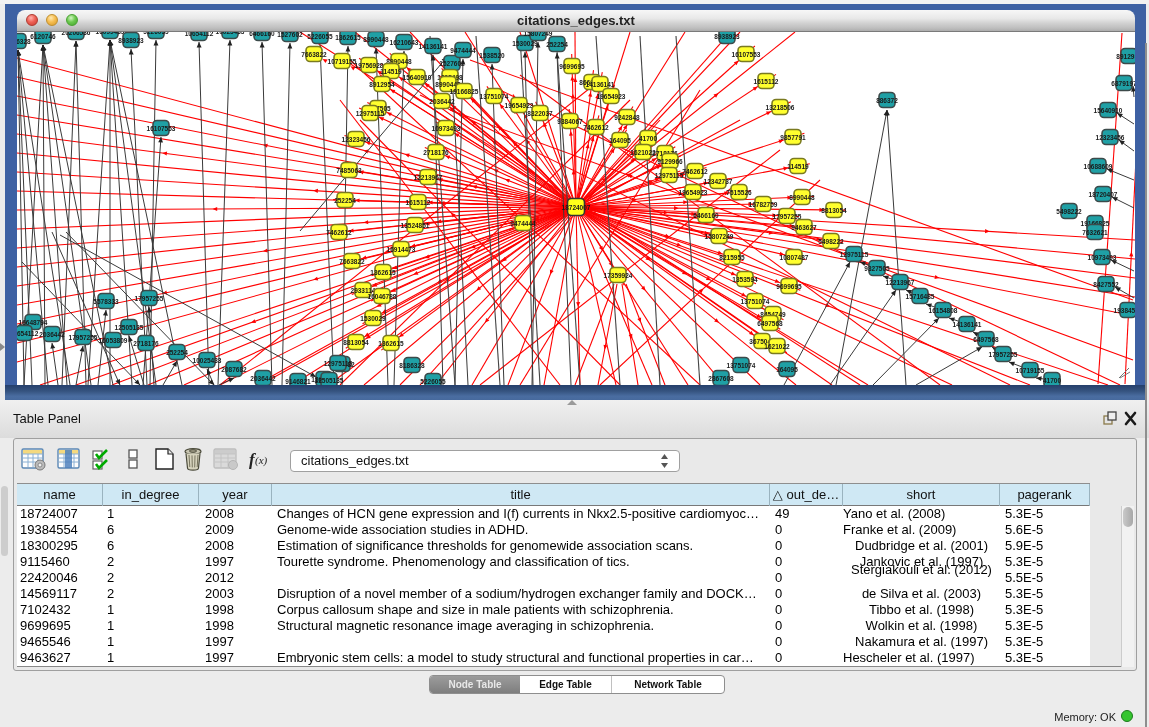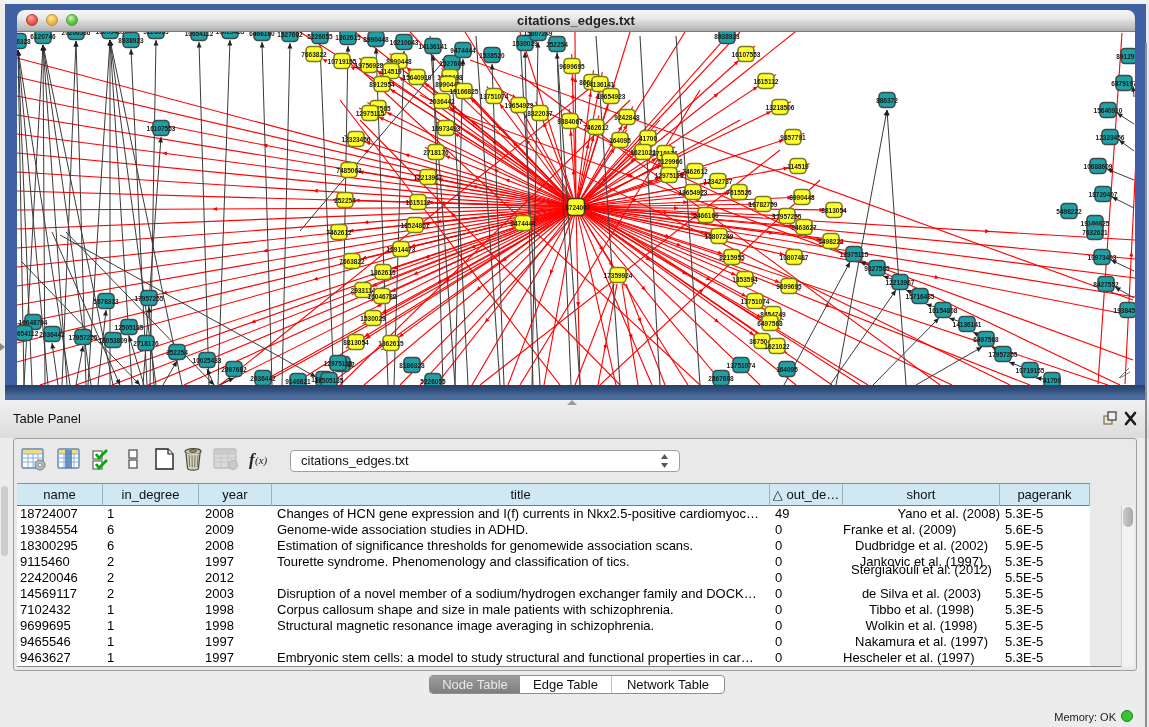--- a/index.html
+++ b/index.html
@@ -17,21 +17,21 @@
 #container{position:absolute;left:13px;top:438px;width:1124px;height:233px;background:#e9e9e9;border:1px solid #9f9f9f;border-radius:3px}
 #combo{position:absolute;left:290px;top:450px;width:390px;height:22px;background:#fff;border:1px solid #a0a0a0;border-radius:4px;font-size:13px;color:#111;line-height:20px;padding-left:10px}
 #thead{position:absolute;left:17px;top:483px;width:1073px;height:23px;background:#cfe8f4;border-top:1px solid #8e8e8e;border-bottom:1px solid #787878}
 .hc{position:absolute;top:0;height:22px;border-right:1px solid #9ab3bf;text-align:center;font-size:13px;color:#111;line-height:22px}
 #rows{position:absolute;left:17px;top:506px;width:1073px;height:160px;background:#fff;font-size:13px;color:#000}
 .row{position:absolute;height:16px;line-height:16px;white-space:nowrap}
 #tbl-bottom{position:absolute;left:17px;top:666px;width:1117px;height:1px;background:#888}
 #sb{position:absolute;left:1121px;top:506px;width:13px;height:161px;background:#f2f2f2;border-left:1px solid #ccc}
 #sbthumb{position:absolute;left:1122.5px;top:507px;width:10px;height:20px;background:linear-gradient(90deg,#c9c9c9,#a8a8a8);border-radius:5px}
 #tabs{position:absolute;left:429px;top:675px;height:19px;display:flex;border:1px solid #8e8e8e;border-radius:4px;overflow:hidden;background:#fff}
-.tab{font-size:13px;font-weight:normal;text-align:center;line-height:18px;color:#111}
+.tab{font-size:10px;font-weight:bold;text-align:center;line-height:18px;color:#111}
 #tab1{width:90px;background:linear-gradient(180deg,#9c9c9c,#7e7e7e);color:#e8e8e8}
 #tab2{width:92px;border-right:1px solid #c0c0c0}
 #tab3{width:112px}
 #mem{position:absolute;right:33px;top:711px;font-size:11px;color:#222}
 #memdot{position:absolute;right:16px;top:710px;width:12px;height:12px;border-radius:50%;background:#35c52f;border:1.5px solid #1c7a1c}
 #redge{position:absolute;left:1145px;top:43px;width:2px;height:684px;background:#8e8e8e}
 #lstrip{position:absolute;left:1px;top:486px;width:7px;height:70px;background:#cdcdcd;border-radius:4px}
 #grip{position:absolute;left:567px;top:400px;width:0;height:0;border-left:5px solid transparent;border-right:5px solid transparent;border-bottom:5px solid #9a9a9a}
 
 </style></head><body>
@@ -866,35 +866,35 @@
     <div class="hc" style="left:753px;width:73px">△ out_de…</div>
     <div class="hc" style="left:826px;width:157px">short</div>
     <div class="hc" style="left:983px;width:90px">pagerank</div>
   </div>
 <div id="rows">
     <div class="row" style="top:0px;left:3px">18724007</div>
     <div class="row" style="top:0px;left:90px">1</div>
     <div class="row" style="top:0px;left:188px">2008</div>
     <div class="row" style="top:0px;left:260px">Changes of HCN gene expression and I(f) currents in Nkx2.5‑positive cardiomyoc…</div>
     <div class="row" style="top:0px;left:758px">49</div>
-    <div class="row" style="top:0px;left:826px;width:157px;text-align:right">Yano et al. (2008)</div>
+    <div class="row" style="top:0px;left:826px;width:157px;text-align:left">Yano et al. (2008)</div>
     <div class="row" style="top:0px;left:988px">5.3E‑5</div>
     <div class="row" style="top:16px;left:3px">19384554</div>
     <div class="row" style="top:16px;left:90px">6</div>
     <div class="row" style="top:16px;left:188px">2009</div>
     <div class="row" style="top:16px;left:260px">Genome‑wide association studies in ADHD.</div>
     <div class="row" style="top:16px;left:758px">0</div>
     <div class="row" style="top:16px;left:826px;width:157px;text-align:left">Franke et al. (2009)</div>
     <div class="row" style="top:16px;left:988px">5.6E‑5</div>
     <div class="row" style="top:32px;left:3px">18300295</div>
     <div class="row" style="top:32px;left:90px">6</div>
     <div class="row" style="top:32px;left:188px">2008</div>
     <div class="row" style="top:32px;left:260px">Estimation of significance thresholds for genomewide association scans.</div>
     <div class="row" style="top:32px;left:758px">0</div>
-    <div class="row" style="top:32px;left:826px;width:157px;text-align:center">Dudbridge et al. (2002)</div>
+    <div class="row" style="top:32px;left:826px;width:157px;text-align:center">Dudbridge et al. (2001)</div>
     <div class="row" style="top:32px;left:988px">5.9E‑5</div>
     <div class="row" style="top:48px;left:3px">9115460</div>
     <div class="row" style="top:48px;left:90px">2</div>
     <div class="row" style="top:48px;left:188px">1997</div>
     <div class="row" style="top:48px;left:260px">Tourette syndrome. Phenomenology and classification of tics.</div>
     <div class="row" style="top:48px;left:758px">0</div>
     <div class="row" style="top:48px;left:826px;width:157px;text-align:center">Jankovic et al. (1997)</div>
     <div class="row" style="top:48px;left:988px">5.3E‑5</div>
     <div class="row" style="top:64px;left:3px">22420046</div>
     <div class="row" style="top:64px;left:90px">2</div>

